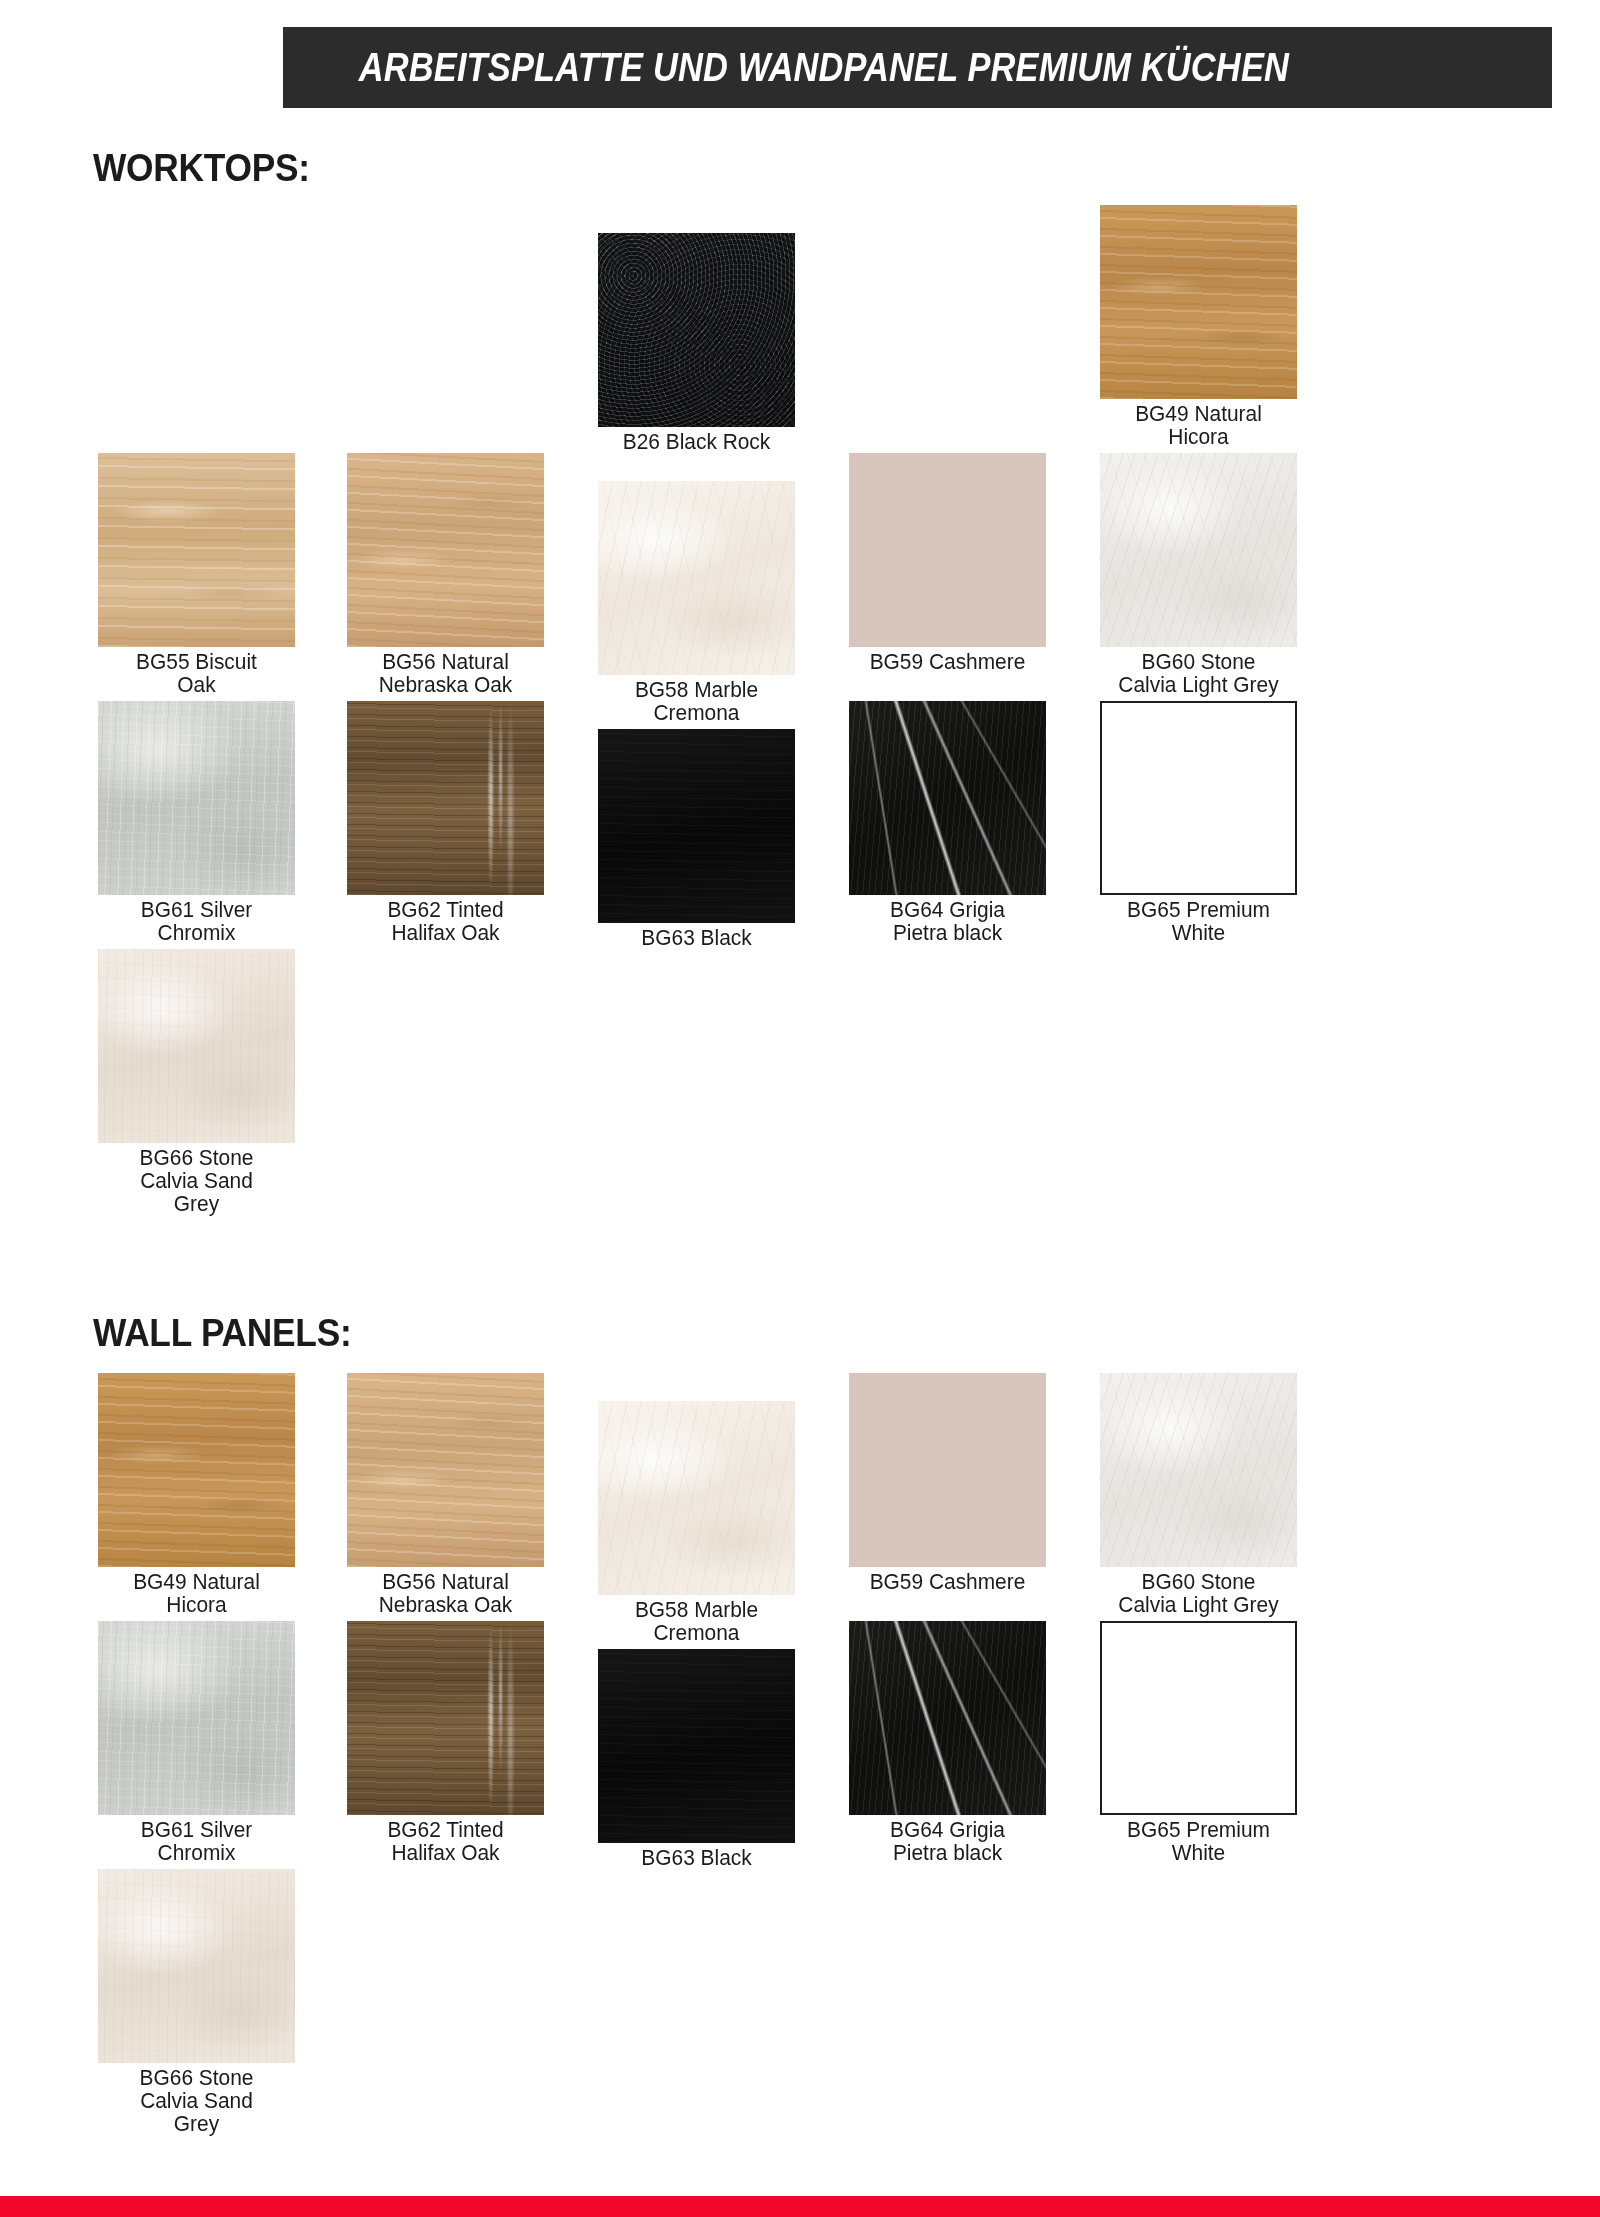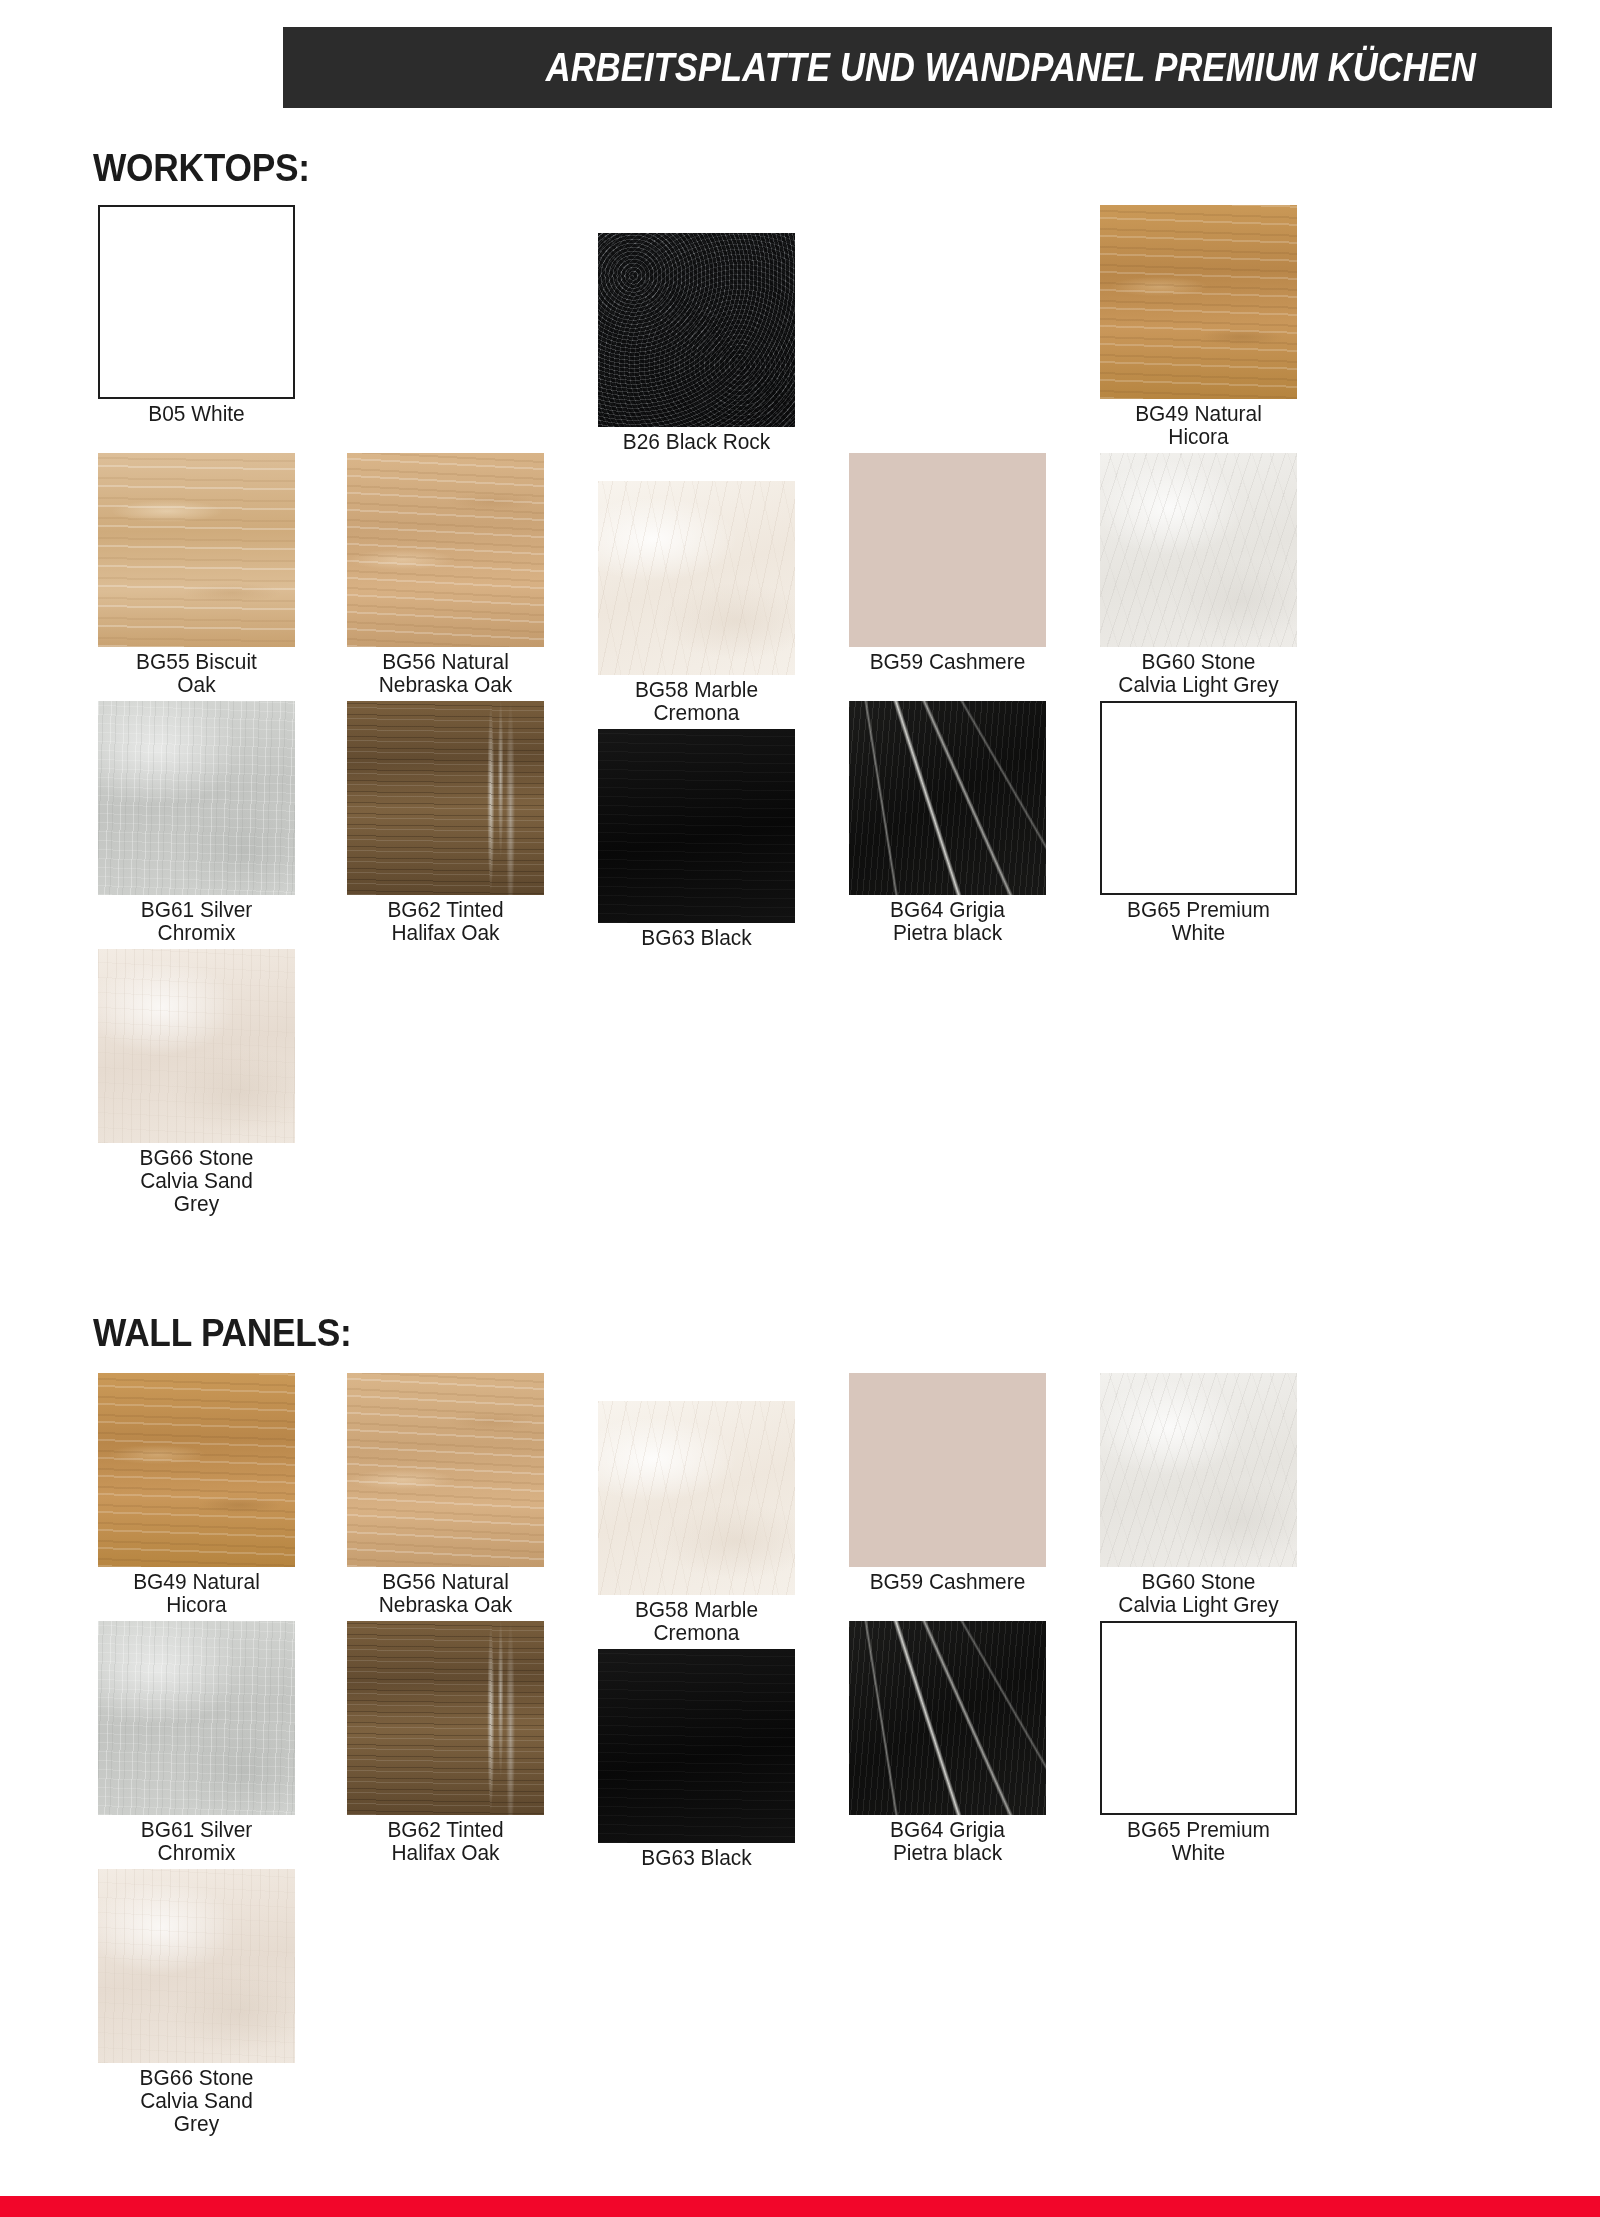--- a/index.html
+++ b/index.html
@@ -20,21 +20,21 @@
   
   .header-bar {
     position: absolute;
     left: 283px;
     top: 27px;
     width: 1269px;
     height: 81px;
     background: #2c2c2c;
     display: flex;
     align-items: center;
-    justify-content: flex-end;
+    justify-content: flex-start;
   }
   .header-title {
     color: #ffffff;
     font-family: "Liberation Sans Narrow", "Liberation Sans", sans-serif;
     font-size: 40px;
     font-weight: bold;
     font-style: italic;
     letter-spacing: 0.2px;
     transform: scaleX(0.86);
     transform-origin: center center;
@@ -264,24 +264,20 @@
 <div class="page">
 
   <div class="header-bar" style="background: rgb(44, 44, 44);">
     <div class="header-title" style="color: rgb(255, 255, 255);">ARBEITSPLATTE UND WANDPANEL PREMIUM KÜCHEN</div>
   </div>
 
   <div class="section-heading" id="worktops-heading">WORKTOPS:</div>
 
   <div class="grid" id="worktops-grid">
       <div class="grid-row">
-        <div class="swatch-cell" data-col="0">
-          <div class="swatch bordered" style="background: rgb(255, 255, 255);"></div>
-          <div class="swatch-label">B05 White</div>
-        </div>
         <div class="swatch-cell" data-col="2">
           <div class="swatch">
             <div class="tex tex-blackrock"></div>
           </div>
           <div class="swatch-label">B26 Black Rock</div>
         </div>
         <div class="swatch-cell" data-col="4">
           <div class="swatch">
             <div class="tex tex-hicora"></div>
           </div>

